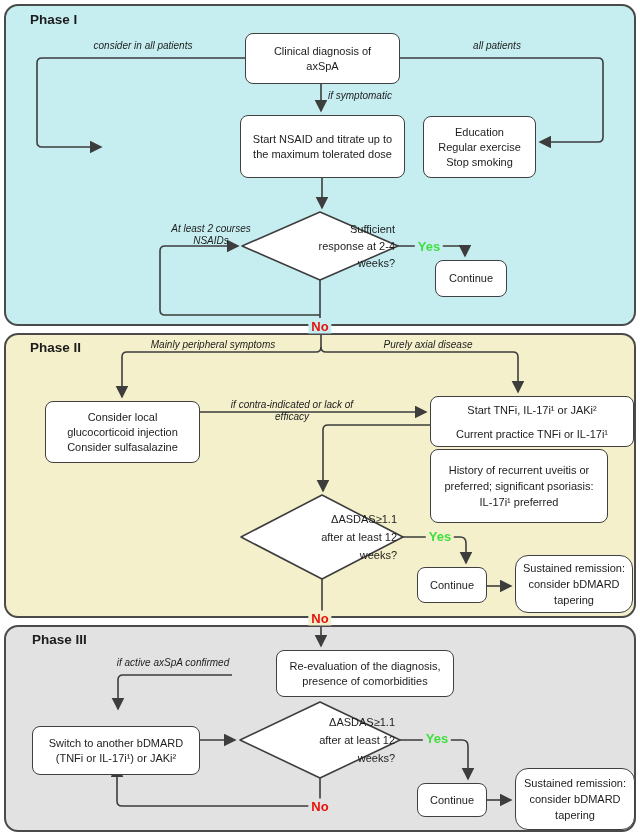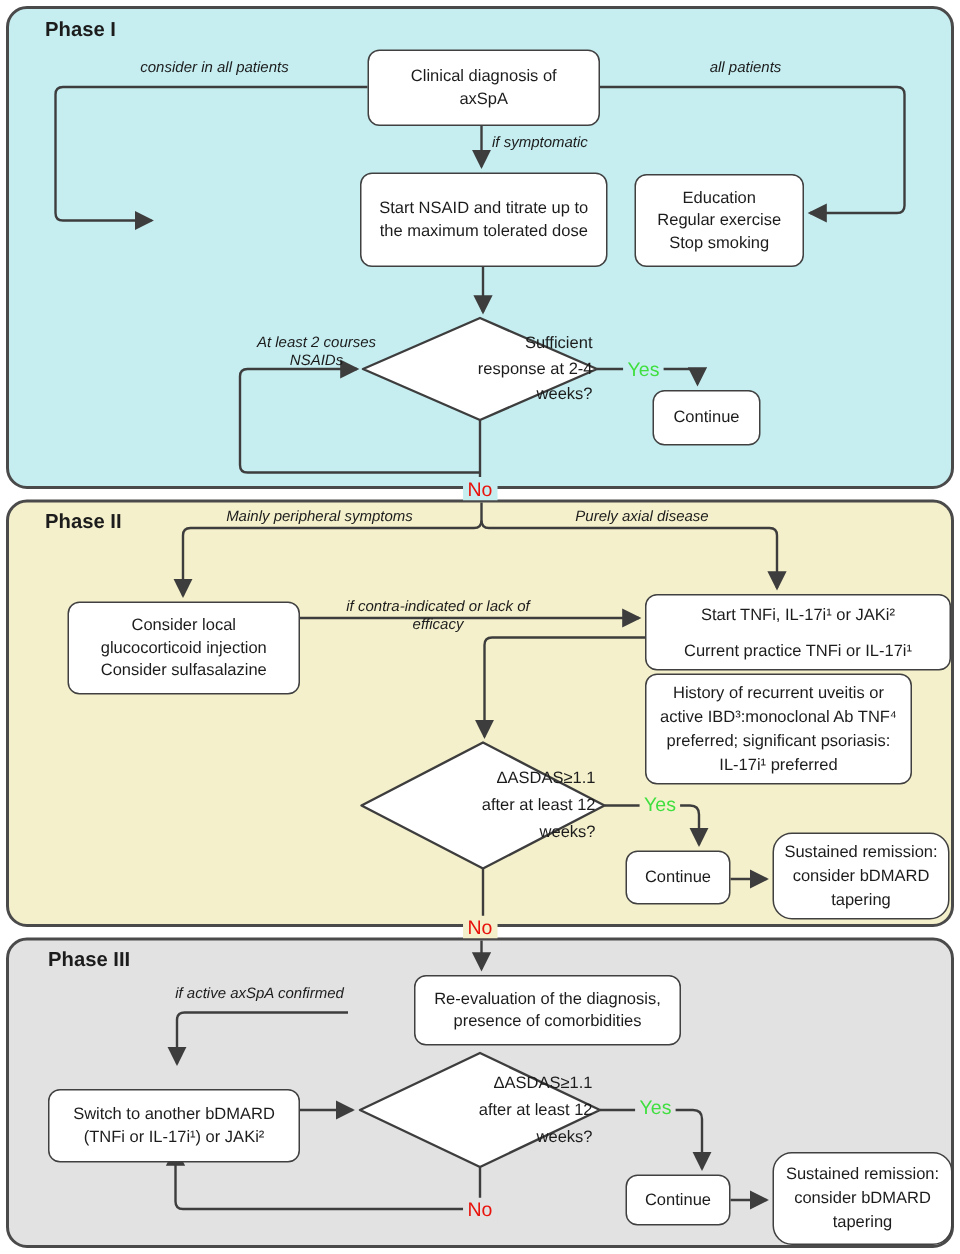--- a/index.html
+++ b/index.html
@@ -9,21 +9,21 @@
   svg.wires{position:absolute;left:0;top:0;width:640px;height:836px;pointer-events:none;}
   .box{position:absolute;background:#fff;border:1.5px solid #404040;border-radius:8px;box-sizing:border-box;
        display:flex;flex-direction:column;align-items:center;justify-content:center;text-align:center;
        font-size:11px;line-height:15px;}
   .box.bigrad{border-radius:13px;}
   .box.spread{line-height:24px;}
   .dtext{position:absolute;display:flex;flex-direction:column;align-items:flex-end;justify-content:center;
          text-align:center;font-size:11px;line-height:18px;}
   .lbl{position:absolute;font-style:italic;font-size:10px;line-height:11.5px;text-align:center;}
   .ptitle{position:absolute;font-weight:bold;font-size:13.5px;}
-  .yesno{position:absolute;font-weight:normal;font-size:13px;transform:translate(-50%,-50%);padding:0 3px;white-space:nowrap;}
+  .yesno{position:absolute;font-weight:bold;font-size:13px;transform:translate(-50%,-50%);padding:0 3px;white-space:nowrap;}
 </style>
 </head>
 <body>
 
 <div id="canvas">
 
   <div class="panel" style="top:4px;height:322px;background:#c6eef1;"></div>
   <div class="panel" style="top:333px;height:285px;background:#f4f0cb;"></div>
   <div class="panel" style="top:625px;height:207px;background:#e2e2e2;"></div>
 
@@ -104,21 +104,20 @@
     <span>Consider local</span>
     <span>glucocorticoid injection</span>
     <span>Consider sulfasalazine</span>
   </div>
   <div class="box spread" style="left:430px;top:396px;width:204px;height:51px;">
     <span>Start TNFi, IL-17i¹ or JAKi²</span>
     <span>Current practice TNFi or IL-17i¹</span>
   </div>
   <div class="box" style="left:430px;top:449px;width:178px;height:74px;line-height:16px;">
     <span>History of recurrent uveitis or</span>
-    <span>active IBD³:monoclonal Ab TNF⁴</span>
     <span>preferred; significant psoriasis:</span>
     <span>IL-17i¹ preferred</span>
   </div>
   <div class="dtext" style="left:247px;top:509px;width:150px;height:56px;">
     <span>ΔASDAS≥1.1</span>
     <span>after at least 12</span>
     <span>weeks?</span>
   </div>
   <div class="box" style="left:417px;top:567px;width:70px;height:36px;">
     <span>Continue</span>

